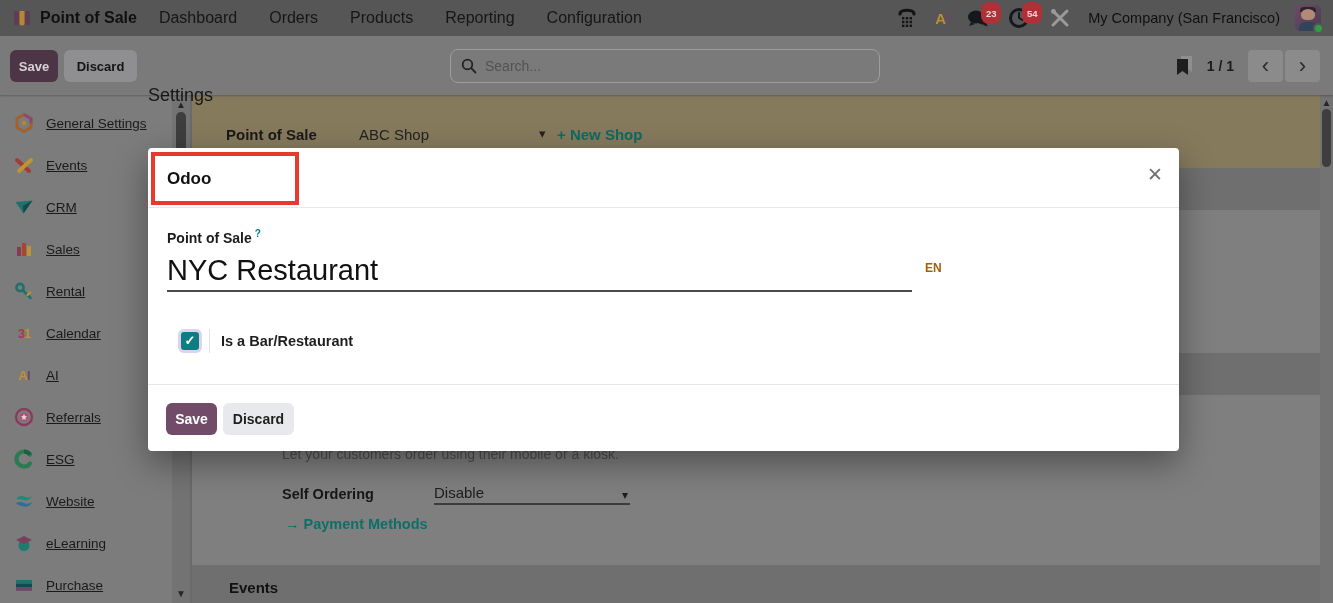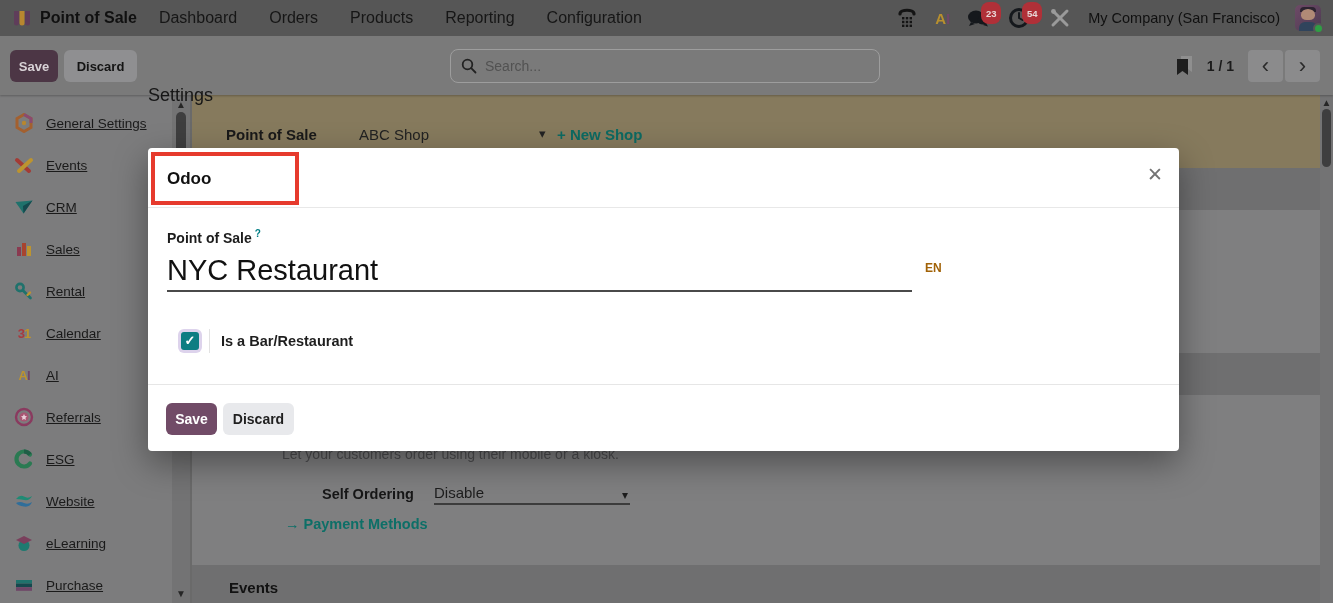--- a/index.html
+++ b/index.html
@@ -68,21 +68,21 @@
   .band-beige { top:0; height:73px; background:#867a5d; }
   .band-dark-a { top:73px; height:42px; background:#6f6f70; }
   .band-dark-b { top:258px; height:42px; background:#6f6f70; }
   .band-payment { top:470px; height:38px; background:#6f6f70; }
   .shop-row { position:absolute; left:0; top:28px; width:100%; height:26px; }
   .shop-row .pos-title { position:absolute; left:34px; top:3px; font-size:15px; font-weight:700; color:#191919; }
   .shop-row .shop-name { position:absolute; left:167px; top:3px; font-size:15px; color:#222; cursor:pointer; }
   .shop-row .shop-caret { position:absolute; left:347px; top:3px; font-size:13px; color:#222; cursor:pointer; }
   .shop-row .new-shop { position:absolute; left:365px; top:3px; font-size:15px; font-weight:600; color:#0d6a62; cursor:pointer; }
   .so-desc { position:absolute; left:90px; top:351px; font-size:14px; color:#4e4e50; }
-  .so-label { position:absolute; left:90px; top:391px; font-size:14.5px; font-weight:700; color:#171717;margin-left:40px; }
+  .so-label { position:absolute; left:90px; top:391px; font-size:14.5px; font-weight:700; color:#171717; }
   .so-select { position:absolute; left:242px; top:389px; width:196px; height:21px;
     border-bottom:2px solid #3c3c3c; font-size:15px; color:#1d1d1d; cursor:pointer; }
   .so-select .caret { position:absolute; right:2px; top:4px; font-size:12px; color:#1d1d1d; }
   .so-link { position:absolute; left:93px; top:421px; font-size:14.5px; font-weight:600; color:#0d6f67; cursor:pointer; }
   .payment-title { position:absolute; left:37px; top:14px; font-size:15px; font-weight:700; color:#121212; }
 
   
   .modal { position:absolute; left:148px; top:148px; width:1031px; height:303px; background:#ffffff;
     border-radius:4px; box-shadow:0 12px 34px rgba(0,0,0,.38); z-index:20; }
   .modal-title { position:absolute; left:19px; top:21px; font-size:17px; font-weight:700; color:#111; }

